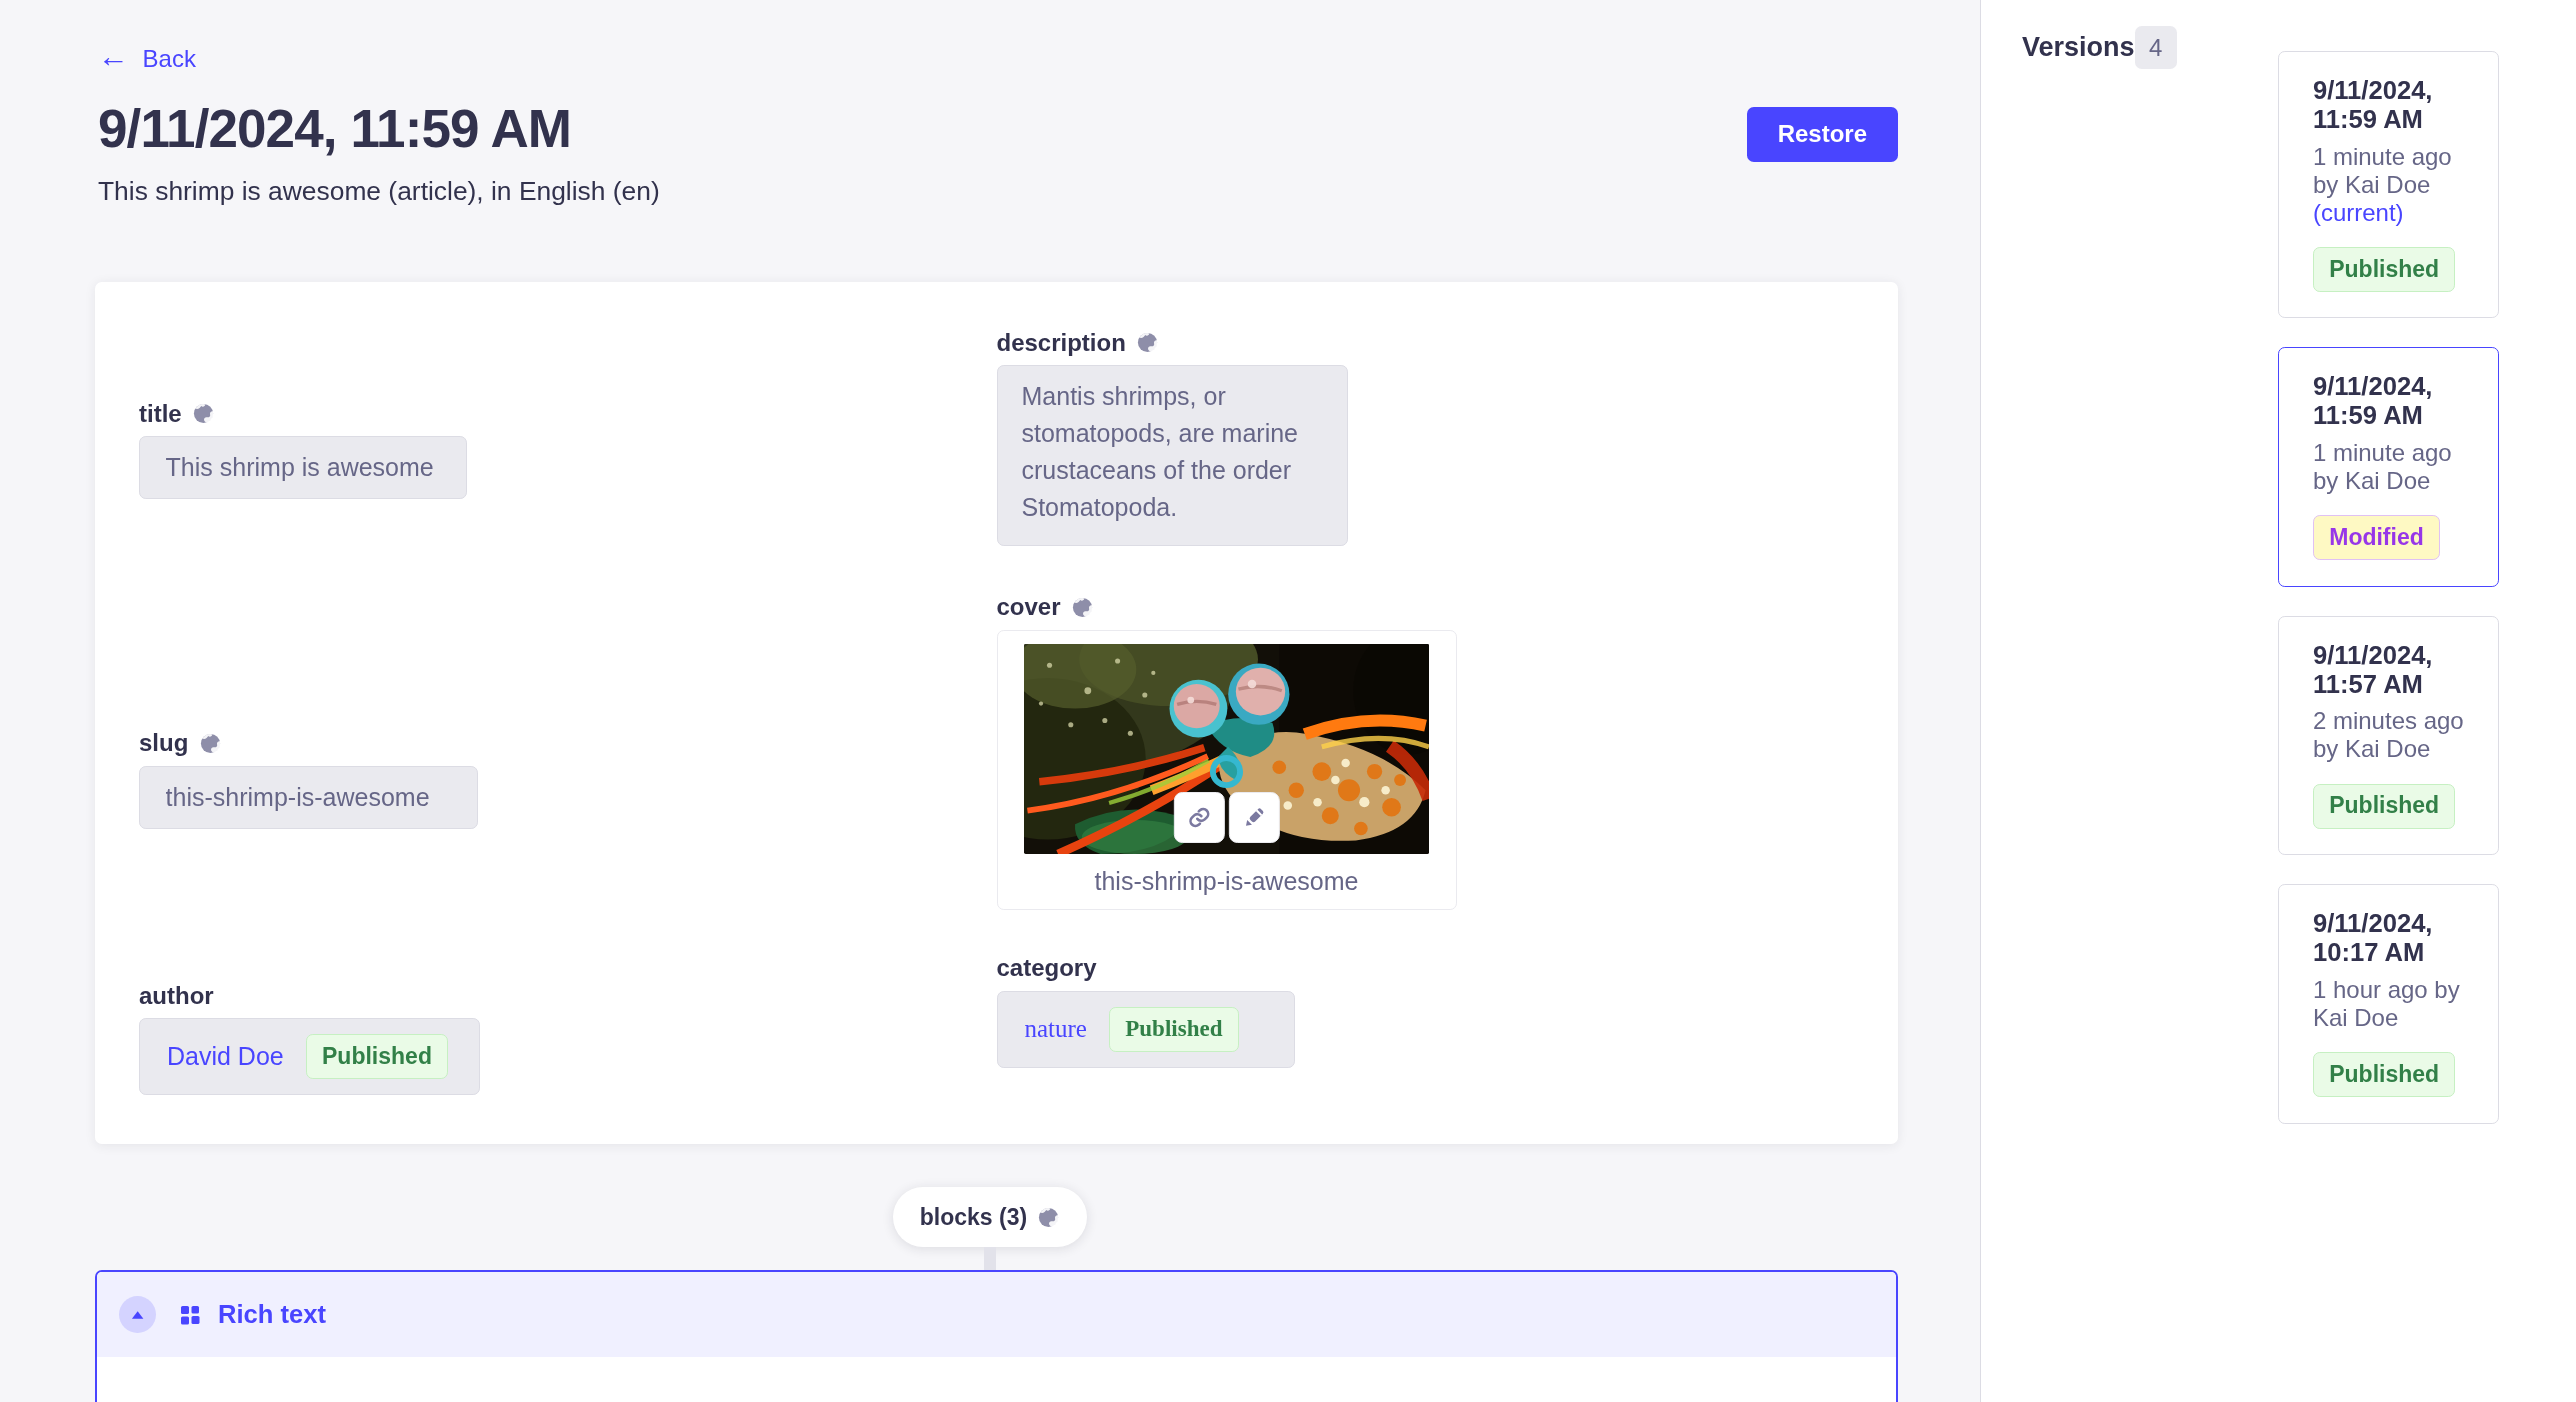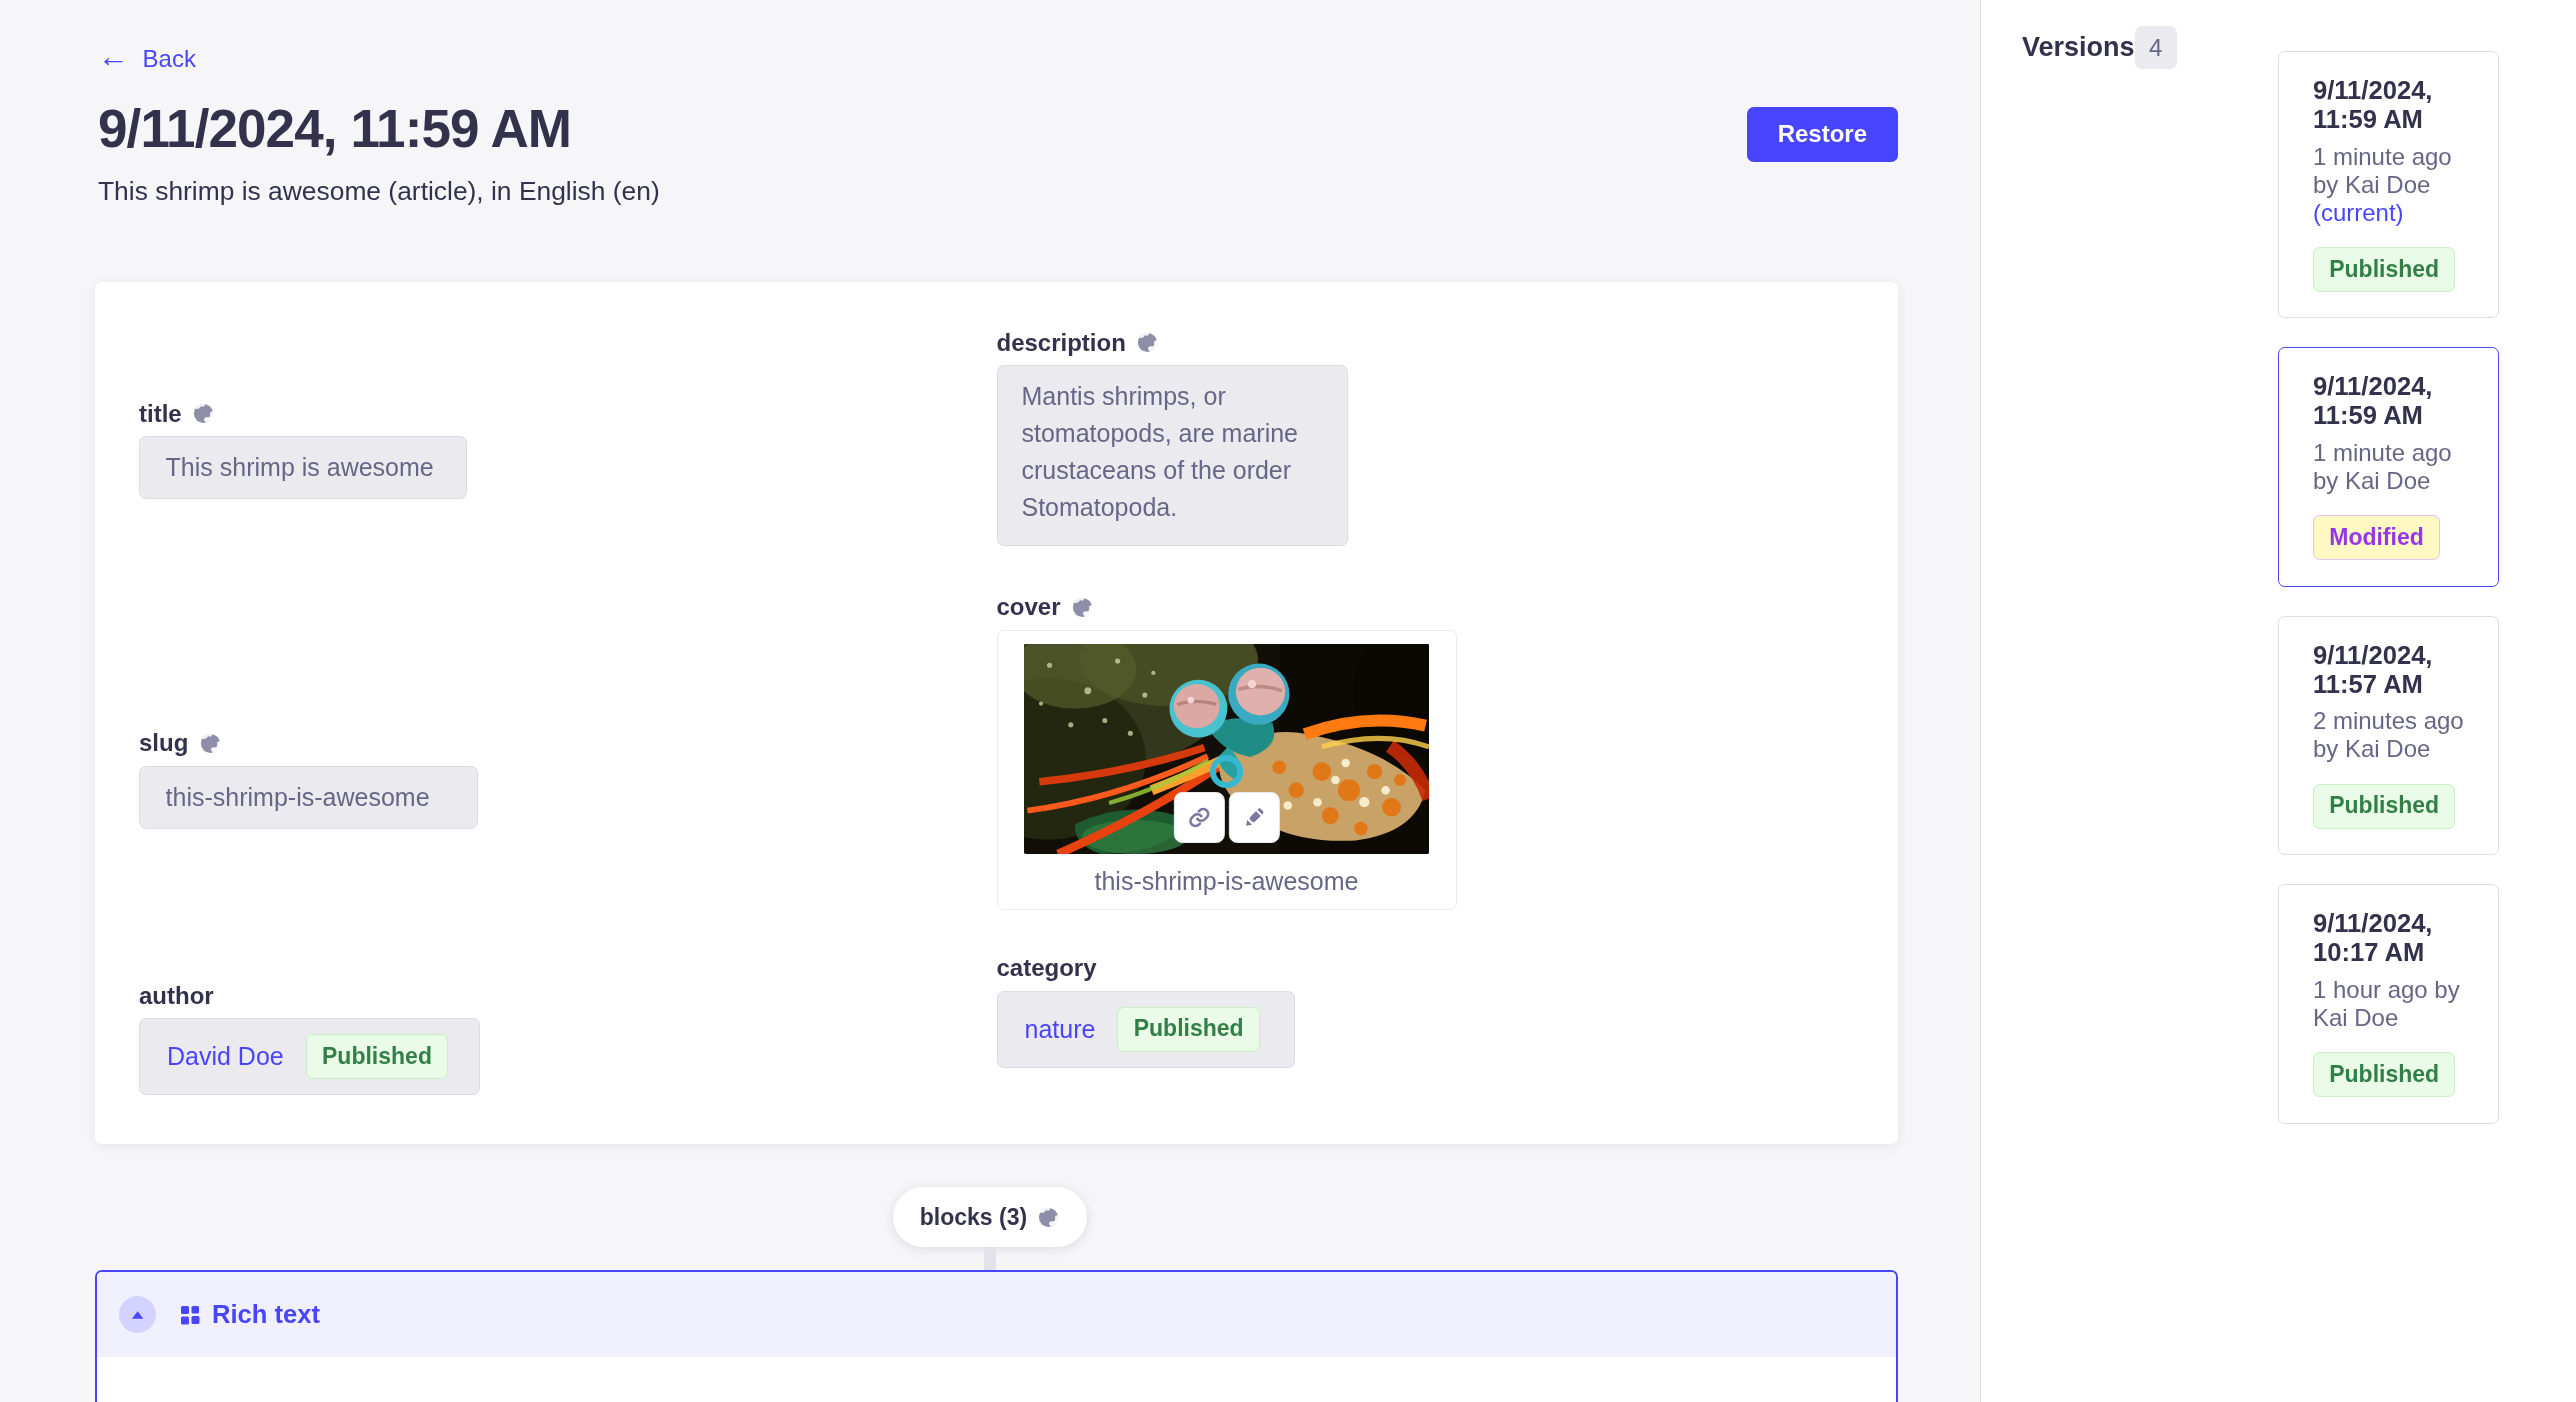--- a/index.html
+++ b/index.html
@@ -38,41 +38,41 @@
 
   .field-title    { margin-top:118px; }
   .field-title .text-input { width:328px; }
   .field-slug     { margin-top:230px; }
   .field-slug .text-input { width:339px; }
   .field-author   { margin-top:153px; }
   .field-author .relation-box { width:341px; }
   .field-desc     { margin-top:47px; }
   .field-cover    { margin-top:47px; }
   .field-category { margin-top:44px; }
-  .field-category .relation-box { width:298px; }
+  .field-category .relation-box { width:298px;font-family:Liberation Serif, serif; }
 
   .cover-card { margin-top:8.5px; width:460px; background:#fff; border:1.7px solid #eaeaef; border-radius:6.8px; padding-top:13.6px; }
   .cover-media { position:relative; width:405px; height:210px; margin:0 auto; }
   .cover-media svg.shrimp { width:405px; height:210px; display:block; border-radius:1.7px; }
   .cover-actions { position:absolute; left:50%; bottom:11px; transform:translateX(-50%); display:flex; gap:4.3px; }
   .icon-btn { width:51px; height:51px; background:#fff; border:1.7px solid #eaeaef; border-radius:8.5px;
               display:flex; align-items:center; justify-content:center; cursor:pointer; }
   .cover-caption { height:55px; display:flex; align-items:center; justify-content:center; font-size:25px; color:#666687; }
 
   
   .pill-wrap { display:flex; flex-direction:column; align-items:center; margin-top:43px; }
   .blocks-pill { display:flex; align-items:center; gap:10.2px; background:#fff; border-radius:31px; height:60px;
                  padding:0 27px; font-size:23px; font-weight:700; color:#32324d; box-shadow:0 1.7px 12px rgba(33,33,52,.12); }
   .connector { width:12px; height:23px; background:#e2e2ea; }
   .accordion { margin:0 82px 0 95px; border:2.6px solid #4945ff; border-bottom:none; border-radius:6.8px 6.8px 0 0;
                background:#fff; height:426px; overflow:hidden; }
   .accordion-header { height:85px; background:#f0f0ff; display:flex; align-items:center; padding:0 22px; }
   .collapse-btn { width:37px; height:37px; border-radius:50%; background:#d4d3ff; border:none;
                   display:flex; align-items:center; justify-content:center; cursor:pointer; flex:none; }
-  .accordion-titlegroup { display:flex; align-items:center; gap:10px; margin-left:22px; }
+  .accordion-titlegroup { display:flex; align-items:center; gap:16px; margin-left:22px; }
   .accordion-title { color:#4945ff; font-size:25.6px; font-weight:600; }
   .accordion-body { padding:39px 44px; background:#fff; }
 
   
   .versions { width:596px; background:#fff; border-left:1.7px solid #dcdce4; display:flex; }
   .versions-header { height:95px; display:flex; align-items:center; justify-content:space-between;
                      padding:0 77px 0 41px; }
   .versions-title { font-size:27px; font-weight:600; color:#32324d; }
   .count-badge { background:#eaeaef; color:#666687; font-size:24px; border-radius:6.8px; padding:7.7px 14.5px; }
   .versions-divider { height:1.7px; background:#eaeaef; flex:none; }

